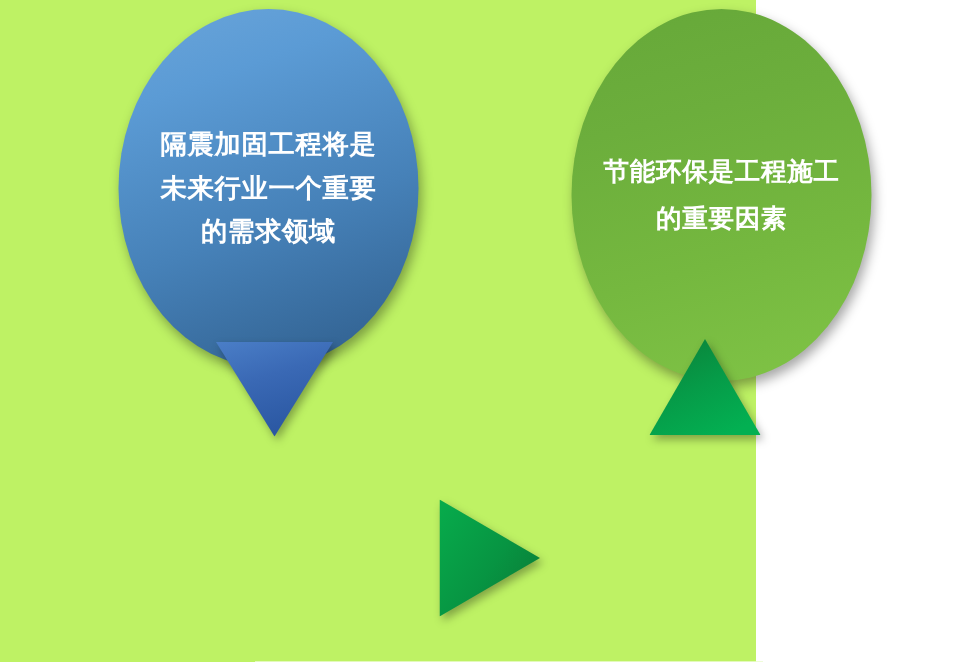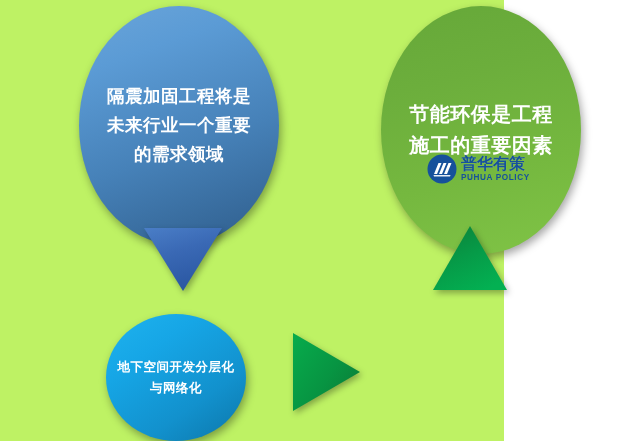--- a/index.html
+++ b/index.html
@@ -59,21 +59,21 @@
 
   
   #bubble-top-right {
     left: 381px;
     top: 6px;
     width: 200px;
     height: 248px;
     background: linear-gradient(165deg, #66A839 0%, #6CAE3C 30%, #75B83F 65%, #80C446 100%);
   }
   #bubble-top-right .btext {
-    font-size: 20px;
+    font-size: 17px;
     line-height: 31px;
   }
 
   
   #bubble-bottom-left {
     left: 106px;
     top: 314px;
     width: 140px;
     height: 127px;
     background: linear-gradient(145deg, #1FB3EE 0%, #16A6E6 30%, #1291CD 68%, #0C76A9 100%);
@@ -168,33 +168,20 @@
 <div id="stage">
 
   <div class="bubble" id="bubble-top-left">
     <span class="btext">隔震加固工程将是未来行业一个重要的需求领域</span>
   </div>
 
   <div class="bubble" id="bubble-top-right">
     <span class="btext">节能环保是工程施工的重要因素</span>
   </div>
 
-  <div id="brand-logo">
-    <svg id="brand-mark" viewBox="0 0 60 60">
-      <circle cx="30" cy="30" r="29" fill="#16519B"></circle>
-      <path d="M14 40 L23 18 L29 18 L20 40 Z" fill="#ffffff"></path>
-      <path d="M24 40 L33 18 L39 18 L30 40 Z" fill="#ffffff"></path>
-      <path d="M34 40 L43 18 L49 18 L40 40 Z" fill="#ffffff"></path>
-      <path d="M13 42 L47 42 L46 45 L14 45 Z" fill="#ffffff" opacity="0.9"></path>
-    </svg>
-    <div id="brand-wordmark">
-      <div id="brand-name-cn">普华有策</div>
-      <div id="brand-name-en">PUHUA POLICY</div>
-    </div>
-  </div>
 
   <svg class="tri" id="arrow-down-blue" viewBox="0 0 78 63" preserveAspectRatio="none">
     <defs>
       <linearGradient id="gradDownBlue" x1="0" y1="0" x2="0.35" y2="1">
         <stop offset="0%" stop-color="#4A7EC7"></stop>
         <stop offset="45%" stop-color="#3A69B5"></stop>
         <stop offset="100%" stop-color="#2B58A3"></stop>
       </linearGradient>
     </defs>
     <polygon points="0,0 78,0 39,63" fill="url(#gradDownBlue)"></polygon>
@@ -215,18 +202,15 @@
     <defs>
       <linearGradient id="gradRightGreen" x1="0" y1="0.1" x2="1" y2="0.9">
         <stop offset="0%" stop-color="#07AA4B"></stop>
         <stop offset="55%" stop-color="#079442"></stop>
         <stop offset="100%" stop-color="#0B7A36"></stop>
       </linearGradient>
     </defs>
     <polygon points="0,0 67,39 0,78" fill="url(#gradRightGreen)"></polygon>
   </svg>
 
-  <div class="bubble" id="bubble-bottom-left">
-    <span class="btext">地下空间开发分层化与网络化</span>
-  </div>
 
 
 </div>
 
 </body></html>

